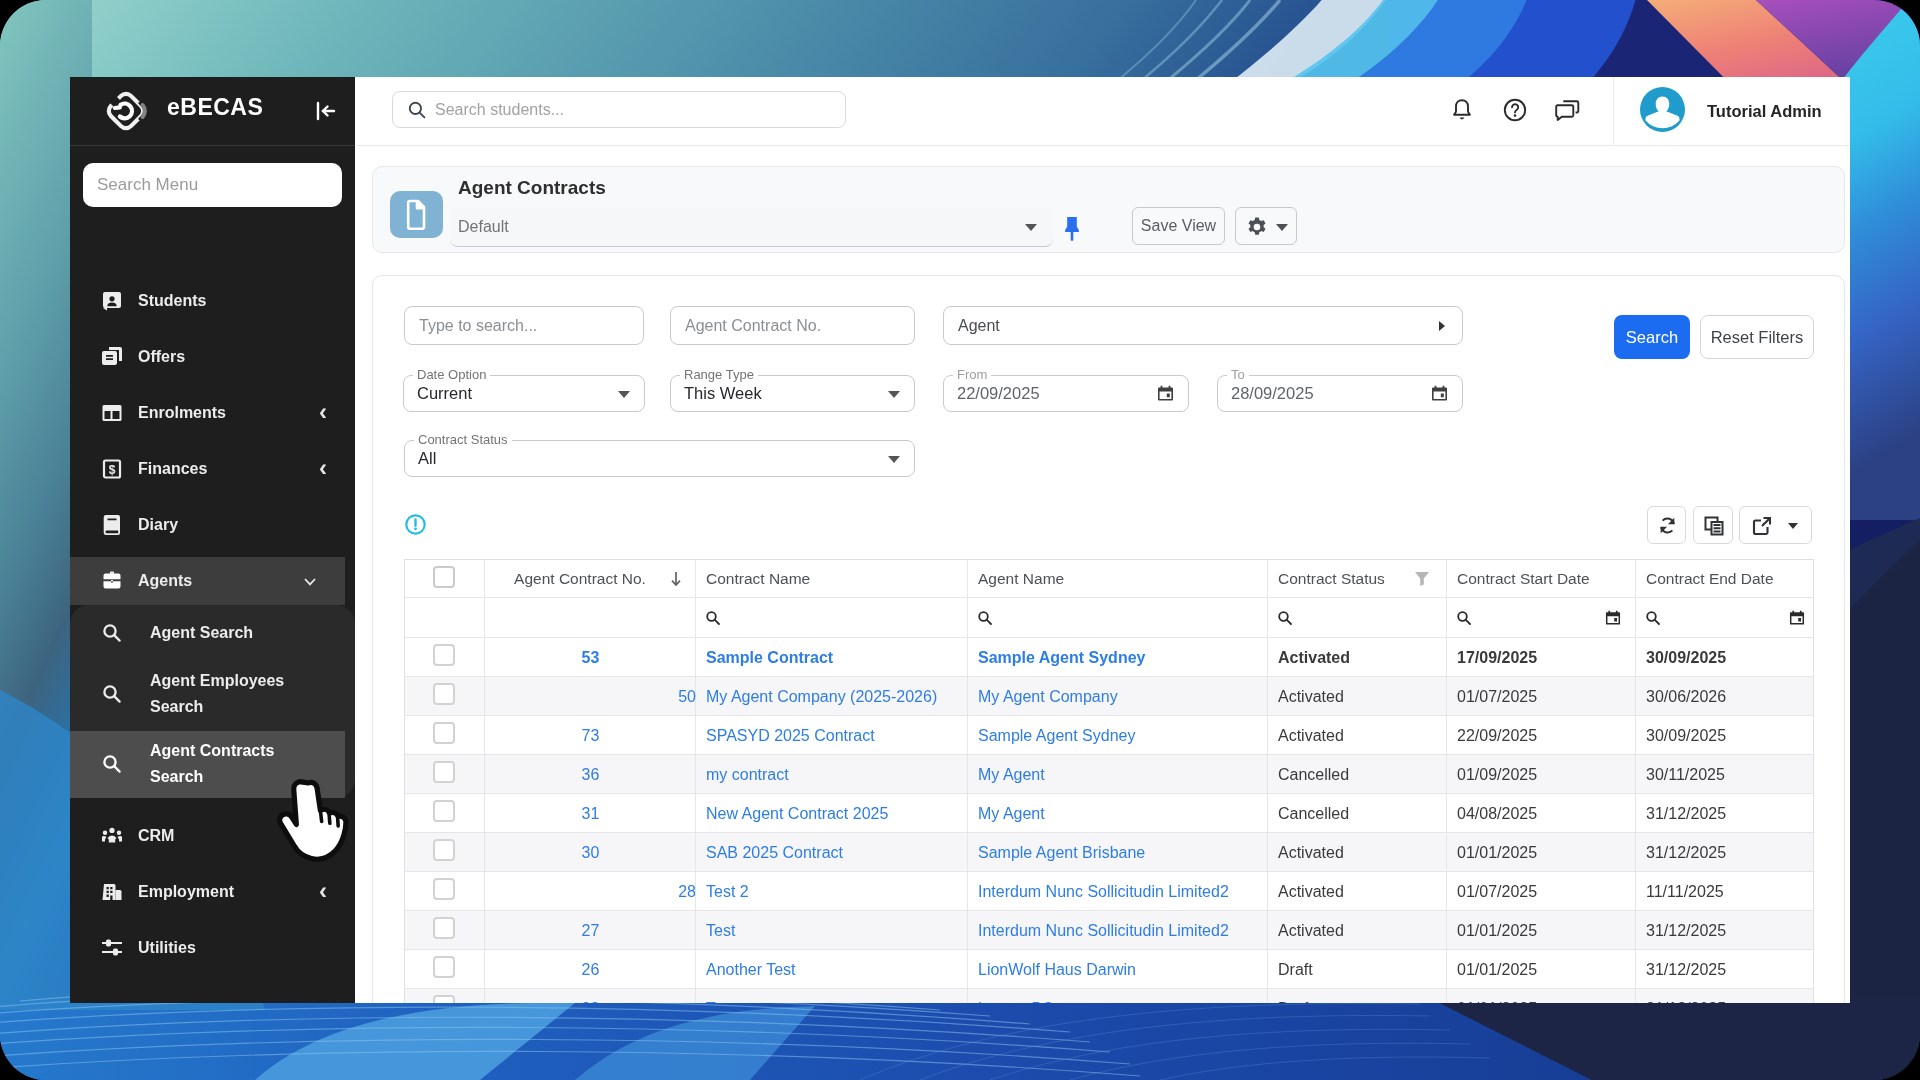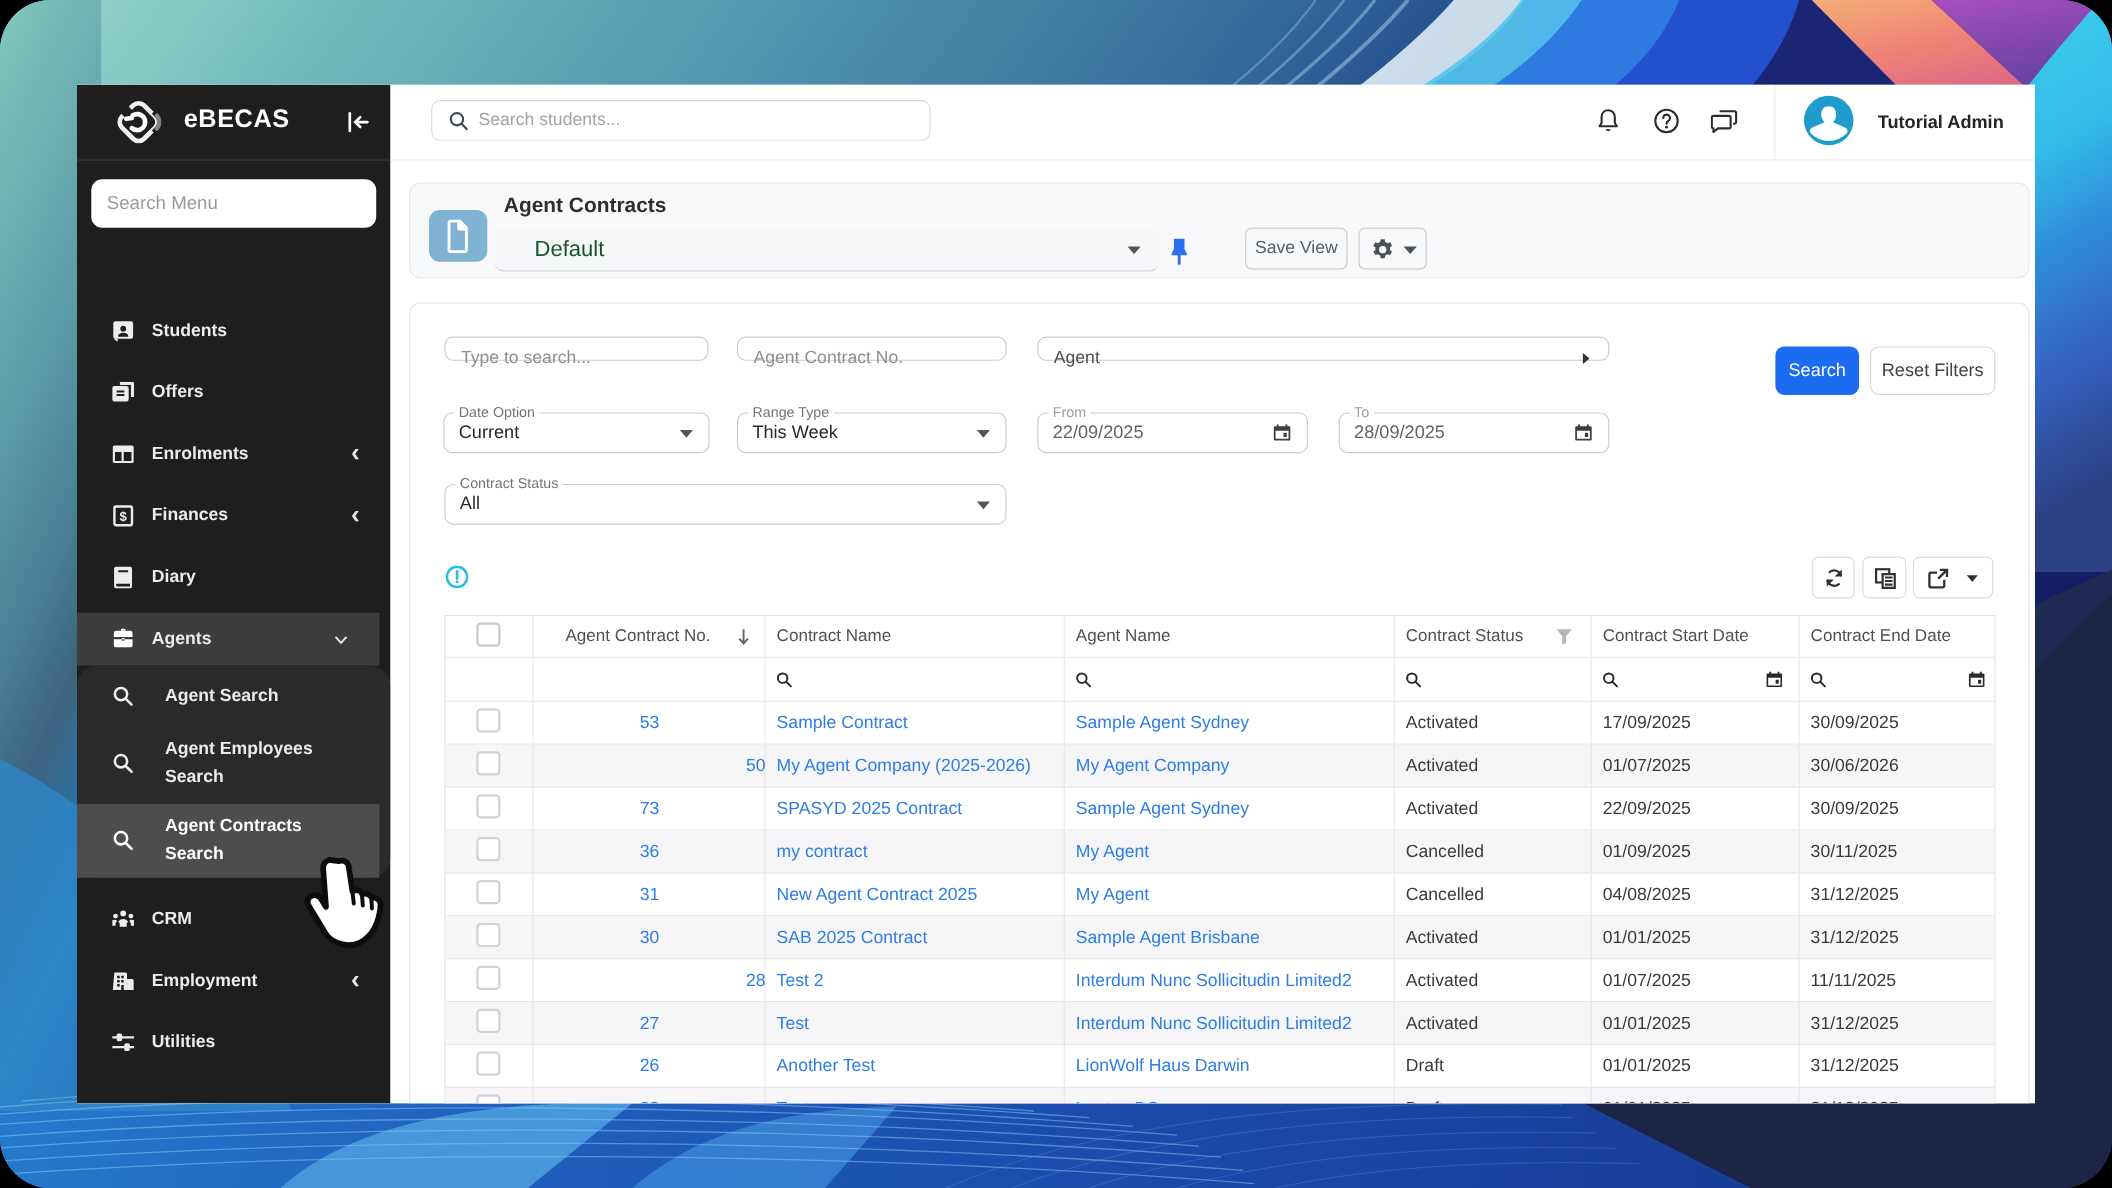--- a/index.html
+++ b/index.html
@@ -46,34 +46,34 @@
   #main { position:absolute; left:285px; top:69px; width:1495px; height:857px; background:#fff; }
 
   
   #hcard { position:absolute; left:17px; top:20px; width:1473px; height:87px;
     background:#f8f9fa; border:1px solid #e6e7eb; border-radius:10px; }
   #docic { position:absolute; left:17px; top:24px; width:53px; height:47px; border-radius:10px;
     background:#80b2d4; }
   #htitle { position:absolute; left:85px; top:10px; font-size:19px; font-weight:bold; color:#2e2e2e; }
   #hselect { position:absolute; left:77px; top:41px; width:603px; height:39px;
     background:rgba(120,128,140,.018); border-bottom:1px solid #c6cad0; border-radius:0 0 8px 8px; }
-  #hselect .val { position:absolute; left:8px; top:0; line-height:38px; font-size:20px; color:#14532d;margin-left:28px; }
+  #hselect .val { position:absolute; left:8px; top:0; line-height:38px; font-size:16px; color:#737373; }
   #hselect .car { position:absolute; right:16px; top:16px; }
   .caret { width:0; height:0; border-left:6px solid transparent; border-right:6px solid transparent;
     border-top:7px solid #555; }
   #pin { position:absolute; left:691px; top:49px; }
   .btn { position:absolute; border:1px solid #c7c9cc; border-radius:6px; background:transparent;
     color:#5a5e63; font-size:16px; text-align:center; }
   #saveview { left:759px; top:40px; width:93px; height:38px; line-height:36px; }
   #gearbtn { left:862px; top:40px; width:62px; height:38px; }
 
   
   #fcard { position:absolute; left:17px; top:129px; width:1473px; height:750px;
     background:#fff; border:1px solid #e4e5e9; border-radius:10px; }
-  .fin { position:absolute; height:22px; border:1px solid #c8cacd; border-radius:8px; background:#fff; }
+  .fin { position:absolute; height:39px; border:1px solid #c8cacd; border-radius:8px; background:#fff; }
   .fin .ph { position:absolute; left:14px; top:0; line-height:37px; font-size:16px; color:#8a8f94; }
   .fset { position:absolute; height:37px; border:1px solid #c8cacd; border-radius:8px; background:#fff; }
   .fset .lg { position:absolute; left:9px; top:-9px; background:#fff; padding:0 4px;
     font-size:13px; color:#70757a; }
   .fset .vv { position:absolute; left:13px; top:0; line-height:35px; font-size:16.5px; color:#26282b; }
   .fset .car { position:absolute; top:15px; right:14px; }
   #btnsearch { position:absolute; left:1241px; top:39px; width:76px; height:44px; background:#1b6cf0;
     border-radius:8px; color:#fff; font-size:16.5px; line-height:44px; text-align:center; }
   #btnreset { position:absolute; left:1327px; top:39px; width:114px; height:44px; background:#fff;
     border:1px solid #d3d5d8; border-radius:8px; color:#3f4348; font-size:16.5px;
@@ -506,21 +506,21 @@
             <div class="cell last" style="left:1231px;width:179px">
                 <svg class="abs srch" style="left:10px;top:13px">
                   <use href="#mg"></use>
                 </svg>
               <svg class="abs" style="left:153px;top:12px" width="16" height="16" viewBox="0 0 17 17">
                   <path d="M2,2.5 h13 a1,1 0 0 1 1,1 v11 a1,1 0 0 1 -1,1 h-13 a1,1 0 0 1 -1,-1 v-11 a1,1 0 0 1 1,-1 z M2.6,6.6 v7.3 h11.8 V6.6 z M9.8,8.4 h3 v3.9 h-3 z" fill="#2b2b2b" fill-rule="evenodd"></path>
                   <path d="M4.5,0.8 v2.6 M12.5,0.8 v2.6" stroke="#2b2b2b" stroke-width="1.8"></path>
                 </svg>
             </div>
           </div>
-          <div class="trow" style="height:39px;">
+          <div class="trow" style="height:39px;font-weight:bold;">
             <div class="cell" style="left:0;width:80px">
                 <span class="cb" style="top:6px;border-color:#d2d2d2"></span>
               </div>
             <div class="cell" style="left:80px;width:211px">
                 <div class="ltx abs" style="left:0;width:211px;text-align:center;line-height:39px">53</div>
               </div>
             <div class="cell" style="left:291px;width:272px">
                 <div class="ltx abs" style="left:10px;line-height:39px">Sample Contract</div>
               </div>
             <div class="cell" style="left:563px;width:300px">

